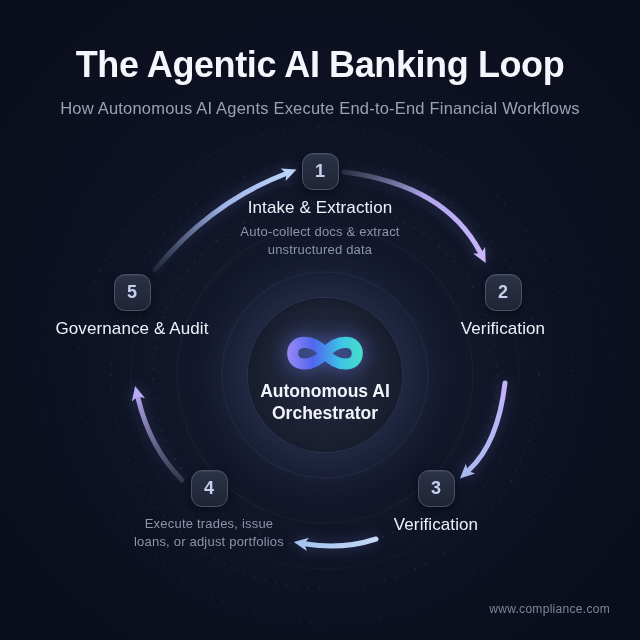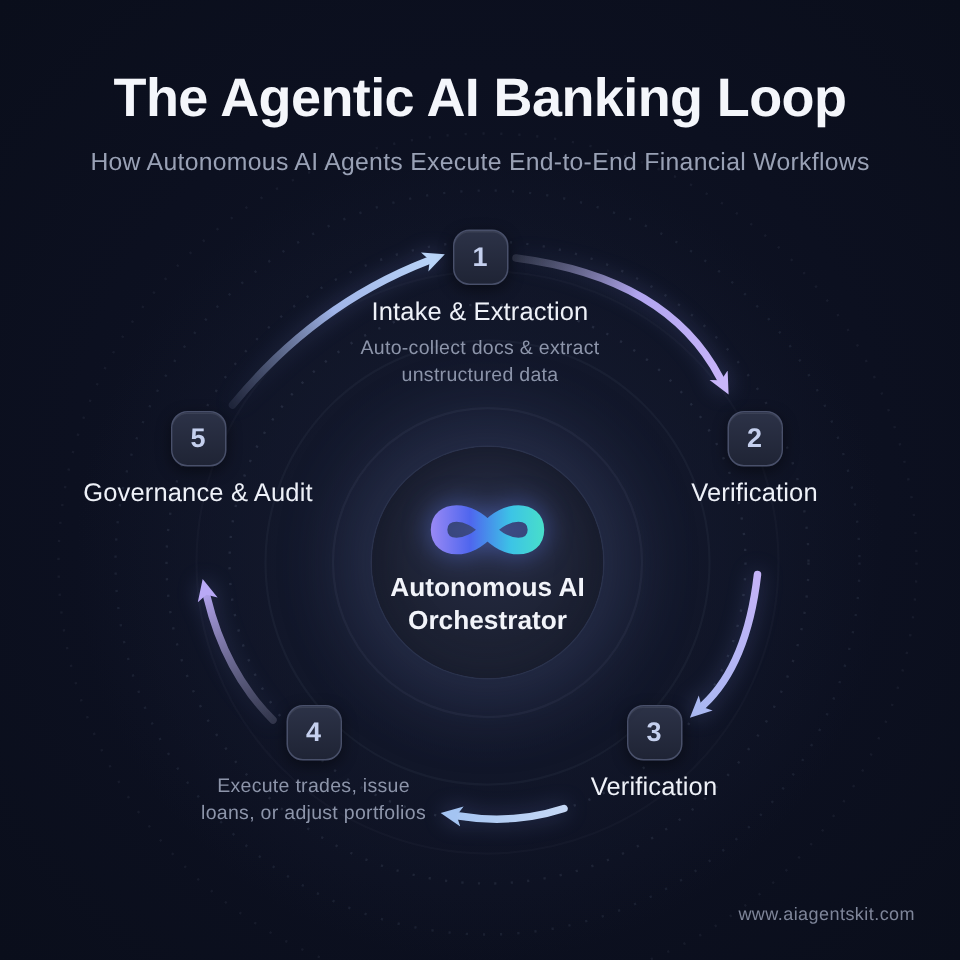--- a/index.html
+++ b/index.html
@@ -198,15 +198,15 @@
           <stop offset="0.7" stop-color="#3cc4e6"></stop>
           <stop offset="1" stop-color="#49e0c8"></stop>
         </linearGradient>
       </defs>
       <path d="M22,32 C22,15 46,15 60,32 C74,49 98,49 98,32 C98,15 74,15 60,32 C46,49 22,49 22,32 Z" fill="none" stroke="url(#infGrad)" stroke-width="13" stroke-linejoin="round"></path>
     </svg>
     <div class="center-label">Autonomous AI
 Orchestrator</div>
   </div>
 
-  <div class="footer-url">www.aiagentskit.com</div>
+  <div class="footer-url">www.compliance.com</div>
 
 </div>
 
 </body></html>

